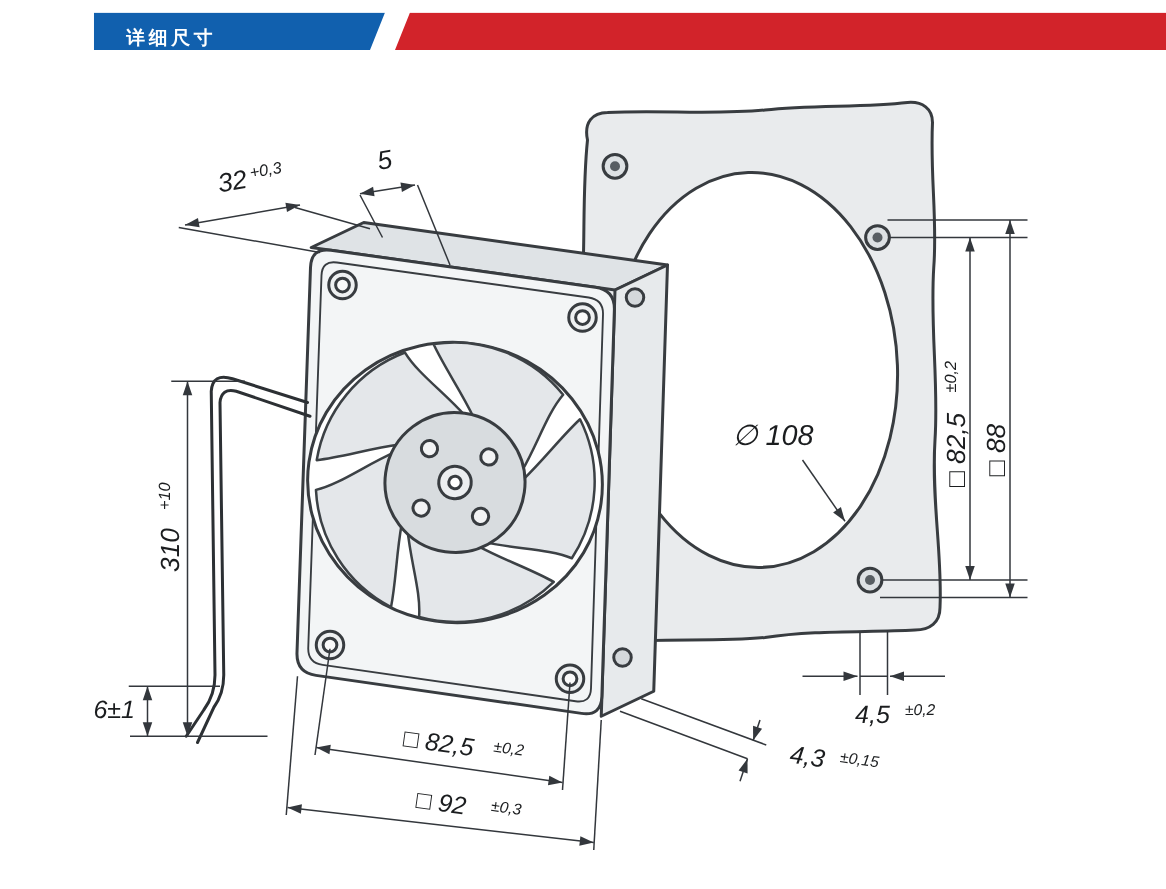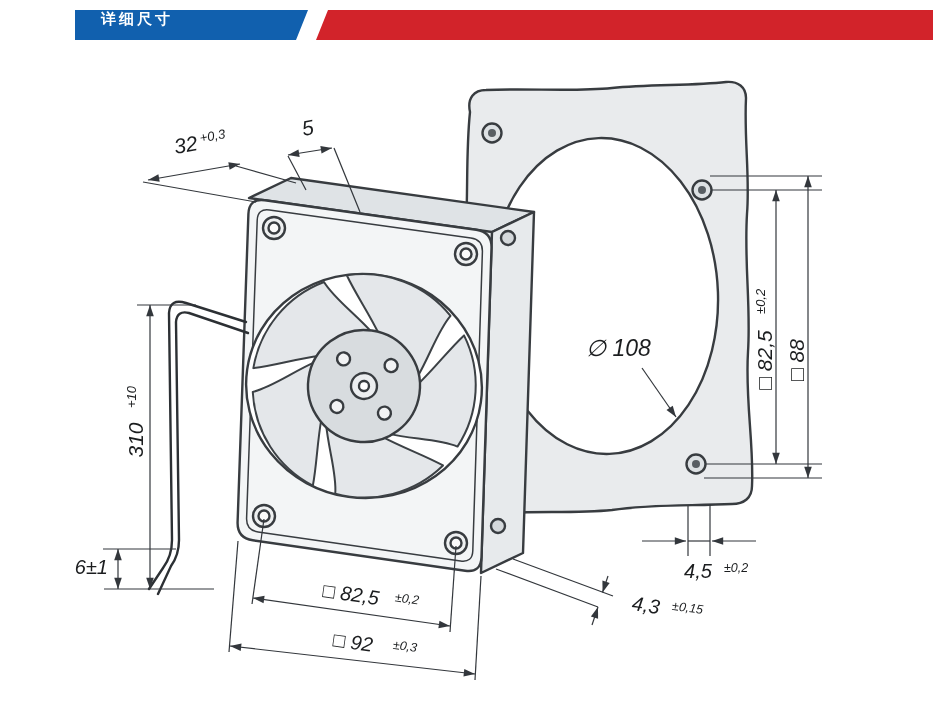--- a/index.html
+++ b/index.html
@@ -5,21 +5,21 @@
   html,body{margin:0;padding:0;}
   body{
     width:933px;height:711px;background:#ffffff;position:relative;overflow:hidden;
     font-family:"Liberation Sans",sans-serif;
   }
   
   .banner{position:absolute;top:10px;left:75px;right:0;height:30px;}
   .banner-blue{
     position:absolute;left:0;top:0;width:233px;height:30px;background:#1160ae;
     clip-path:polygon(0 0,100% 0,calc(100% - 12px) 100%,0 100%);
-    display:flex;align-items:flex-start;padding-left:26px;box-sizing:border-box;
+    display:flex;align-items:flex-end;padding-left:26px;box-sizing:border-box;
   }
   .banner-title{color:#ffffff;font-size:15px;font-weight:bold;letter-spacing:3px;}
   .banner-red{
     position:absolute;left:241px;right:0;top:0;height:30px;background:#d2232a;
     clip-path:polygon(12px 0,100% 0,100% 100%,0 100%);
   }
   
   svg.drawing{position:absolute;left:0;top:0;}
   .o{stroke:#383c40;stroke-width:2.4;stroke-linejoin:round;stroke-linecap:round;}
   .thin{stroke:#383c40;stroke-width:1.5;fill:none;}

